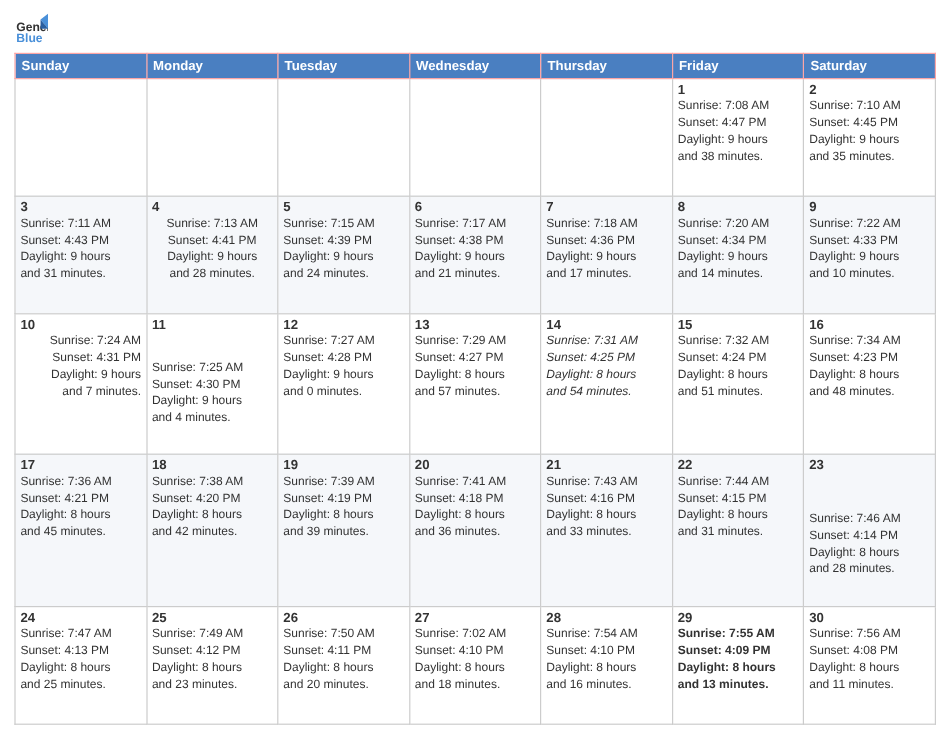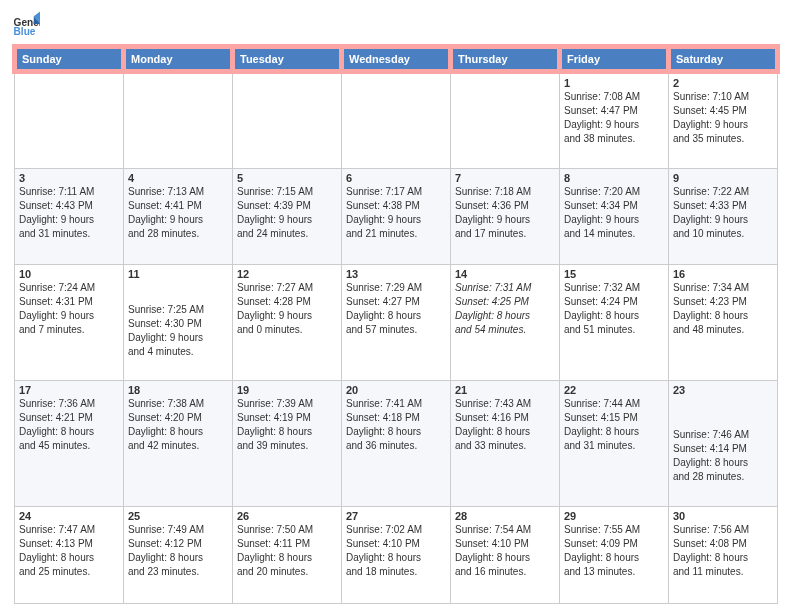--- a/index.html
+++ b/index.html
@@ -58,21 +58,21 @@
       border-collapse: collapse;
       width: 100%;
       table-layout: fixed;
     }
     .calendar thead tr th {
       background-color: #4a7fc1;
       color: #fff;
       font-size: 11px;
       font-weight: bold;
       padding: 4px 5px;
-      border: 5px solid #fca5a5;
+      border: 1px solid #fca5a5;
       text-align: left;
     }
     .calendar tbody tr td {
       border: 1px solid #ccc;
       vertical-align: top;
       padding: 3px 4px;
       font-size: 9px;
       color: #333;
       background: #fff;
       height: 82px;
@@ -159,21 +159,21 @@
         <tr>
           <td>
             <span class="day-num">3</span>
             <div class="day-info" style="white-space: pre-line;">Sunrise: 7:11 AM
 Sunset: 4:43 PM
 Daylight: 9 hours
 and 31 minutes.</div>
           </td>
           <td>
             <span class="day-num">4</span>
-            <div class="day-info" style="white-space: pre-line;">Sunrise: 7:13 AM
+            <div class="day-info" style="white-space: pre-line; text-align: center;">Sunrise: 7:13 AM
 Sunset: 4:41 PM
 Daylight: 9 hours
 and 28 minutes.</div>
           </td>
           <td>
             <span class="day-num">5</span>
             <div class="day-info" style="white-space: pre-line;">Sunrise: 7:15 AM
 Sunset: 4:39 PM
 Daylight: 9 hours
 and 24 minutes.</div>
@@ -203,21 +203,21 @@
             <span class="day-num">9</span>
             <div class="day-info" style="white-space: pre-line;">Sunrise: 7:22 AM
 Sunset: 4:33 PM
 Daylight: 9 hours
 and 10 minutes.</div>
           </td>
         </tr>
         <tr>
           <td>
             <span class="day-num">10</span>
-            <div class="day-info" style="white-space: pre-line;">Sunrise: 7:24 AM
+            <div class="day-info" style="white-space: pre-line; text-align: right;">Sunrise: 7:24 AM
 Sunset: 4:31 PM
 Daylight: 9 hours
 and 7 minutes.</div>
           </td>
           <td>
             <span class="day-num">11</span>
             <div class="day-info" style="white-space: pre-line; margin-top: 23px;">Sunrise: 7:25 AM
 Sunset: 4:30 PM
 Daylight: 9 hours
 and 4 minutes.</div>
@@ -340,21 +340,21 @@
           </td>
           <td>
             <span class="day-num">28</span>
             <div class="day-info" style="white-space: pre-line;">Sunrise: 7:54 AM
 Sunset: 4:10 PM
 Daylight: 8 hours
 and 16 minutes.</div>
           </td>
           <td>
             <span class="day-num">29</span>
-            <div class="day-info" style="white-space: pre-line;">Sunrise: 7:55 AM
+            <div class="day-info" style="white-space: pre-line; font-weight: bold;">Sunrise: 7:55 AM
 Sunset: 4:09 PM
 Daylight: 8 hours
 and 13 minutes.</div>
           </td>
           <td>
             <span class="day-num">30</span>
             <div class="day-info" style="white-space: pre-line;">Sunrise: 7:56 AM
 Sunset: 4:08 PM
 Daylight: 8 hours
 and 11 minutes.</div>

